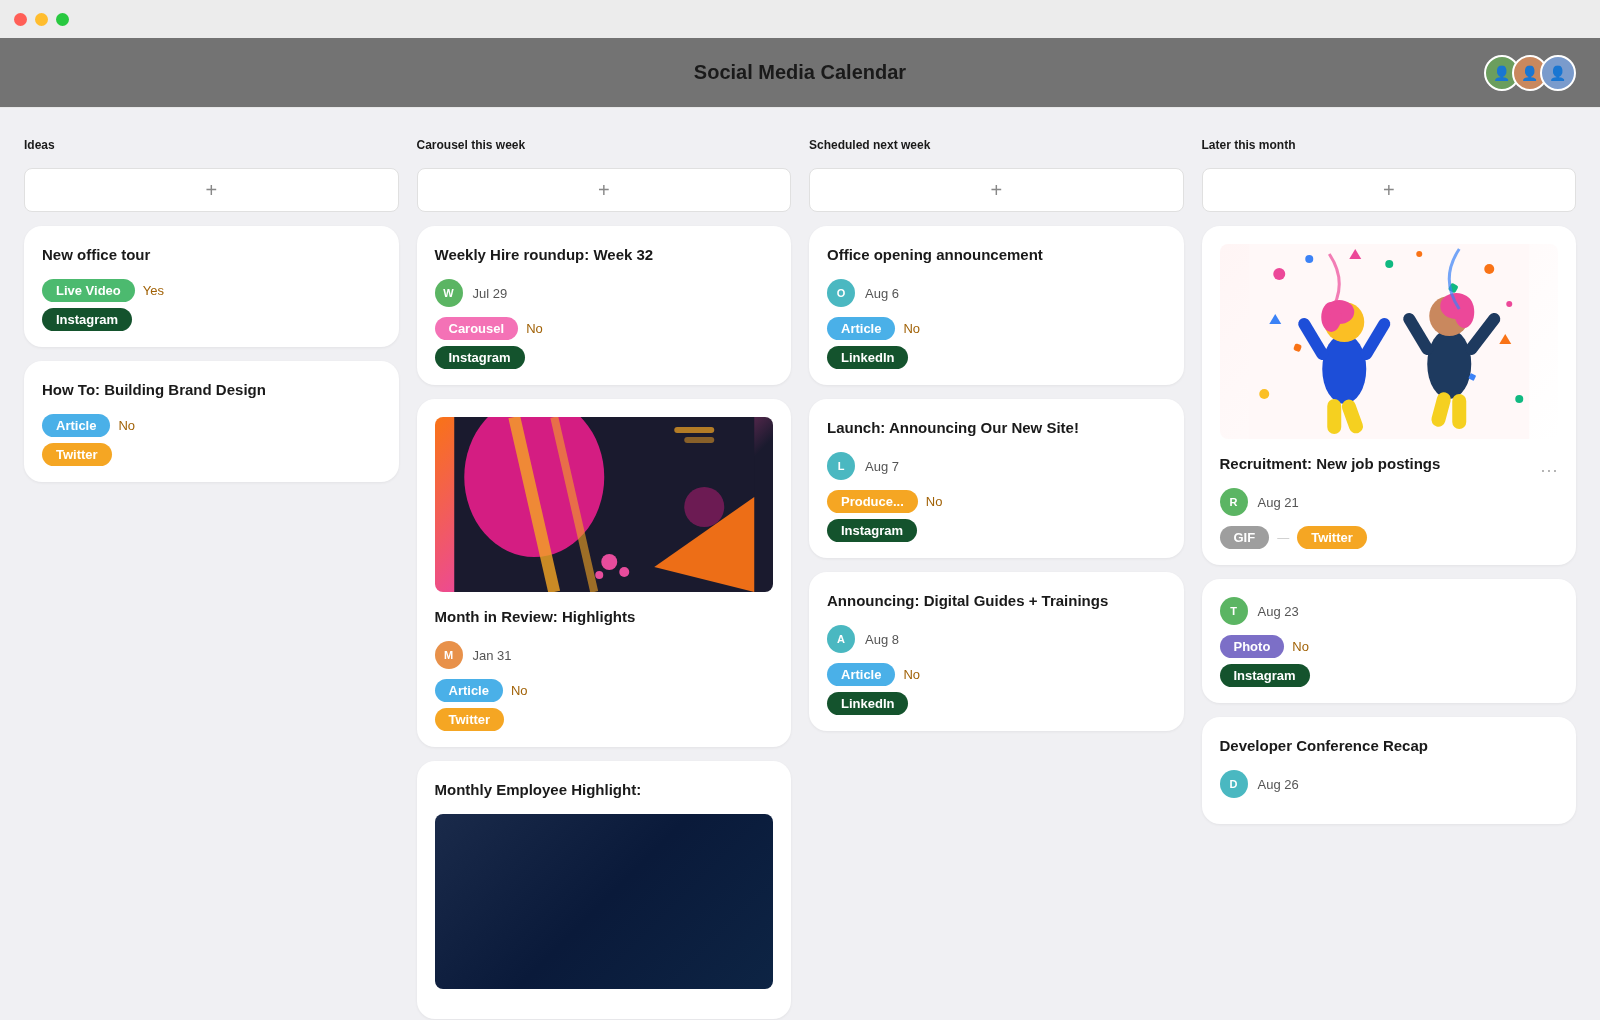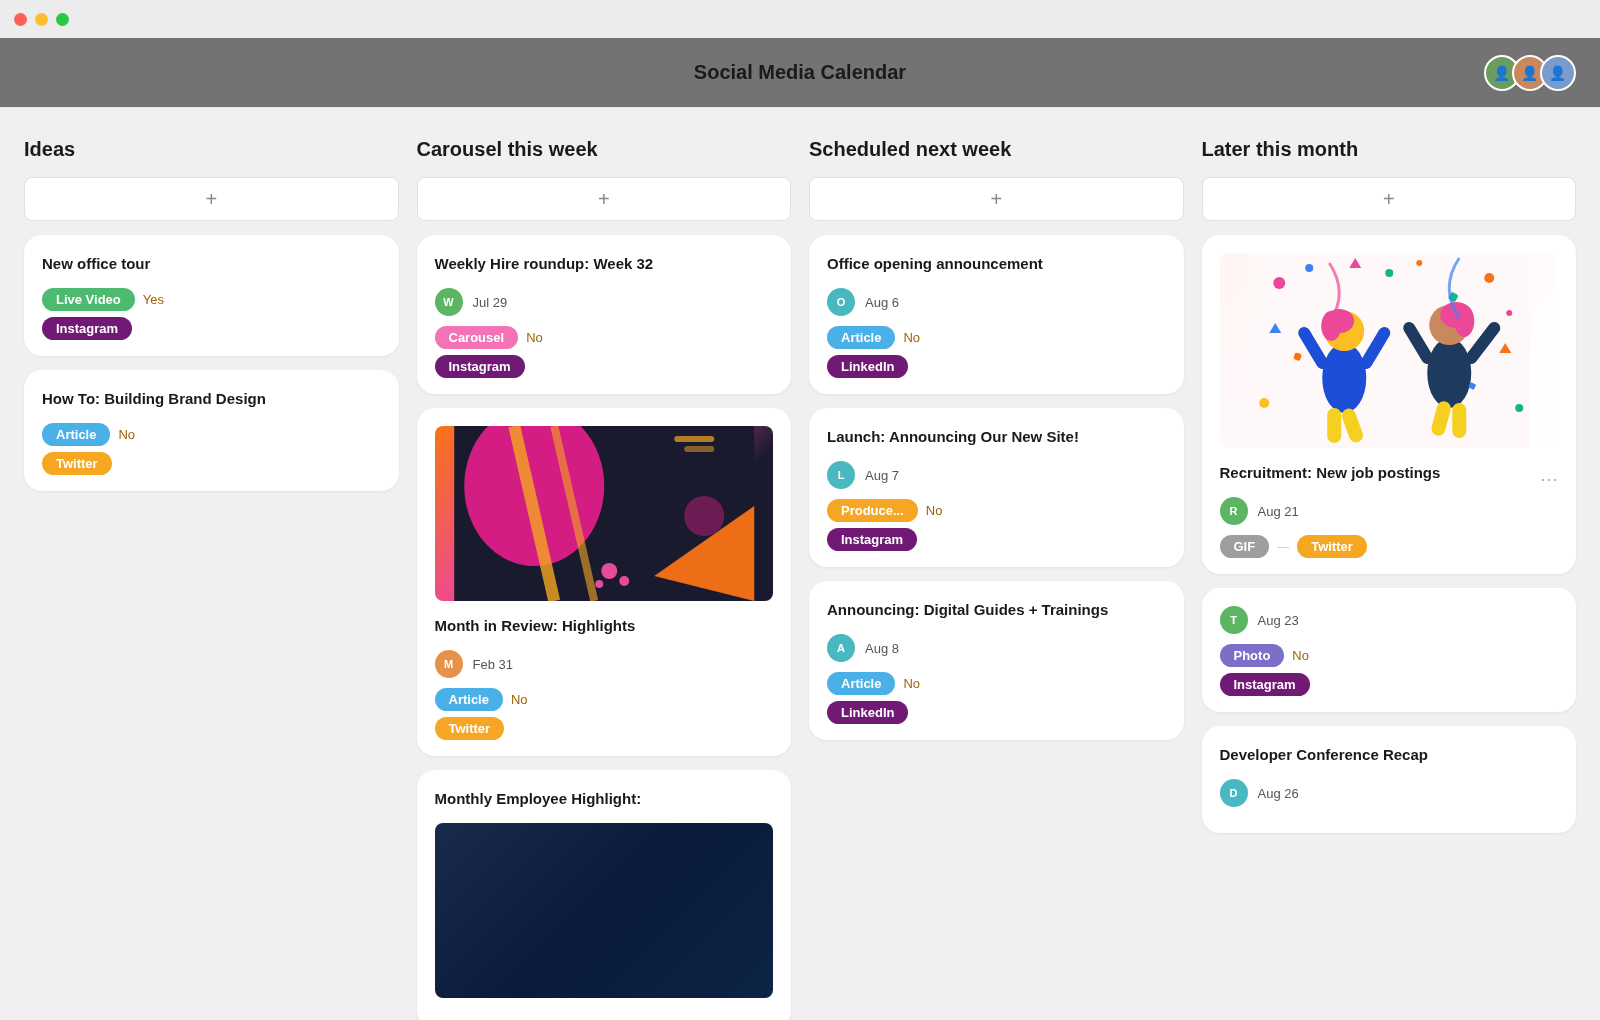--- a/index.html
+++ b/index.html
@@ -60,21 +60,21 @@
       display: flex;
       gap: 18px;
       padding: 30px 24px;
       align-items: flex-start;
     }
     .column {
       flex: 1;
       min-width: 0;
     }
     .column-header {
-      font-size: 20px;
+      font-size: 12px;
       font-weight: 700;
       color: #1a1a1a;
       margin-bottom: 16px;
     }
     .add-card-btn {
       background: #fff;
       border: 1px solid #e0e0e0;
       border-radius: 8px;
       height: 44px;
       display: flex;
@@ -127,21 +127,21 @@
     }
     .tag {
       padding: 4px 14px;
       border-radius: 20px;
       font-size: 13px;
       font-weight: 700;
       color: #fff;
       display: inline-block;
     }
     .tag-live-video { background: #4cba6f; }
-    .tag-instagram { background: #701a75; }
+    .tag-instagram { background: #14532d; }
     .tag-article { background: #4ab0e8; }
     .tag-twitter { background: #f5a623; }
     .tag-carousel { background: #f472b6; color: #fff; }
     .tag-produce { background: #f5a623; }
     .tag-gif { background: #9e9e9e; }
     .tag-photo { background: #7c6fc7; }
     .yes-no {
       font-size: 13px;
       color: #a16207;
     }
@@ -276,21 +276,21 @@
 
             <circle cx="155" cy="145" r="8" fill="#e74c9c"></circle>
             <circle cx="170" cy="155" r="5" fill="#e74c9c"></circle>
             <circle cx="145" cy="158" r="4" fill="#e74c9c"></circle>
           </svg>
         </div>
       </div>
       <div class="card-title">Month in Review: Highlights</div>
       <div class="card-meta">
         <div class="avatar-small av-orange">M</div>
-        <span class="date-text">Feb 31</span>
+        <span class="date-text">Jan 31</span>
       </div>
       <div class="tags-row">
         <span class="tag tag-article">Article</span>
         <span class="yes-no">No</span>
       </div>
       <div class="tags-row">
         <span class="tag tag-twitter">Twitter</span>
       </div>
     </div>
 

